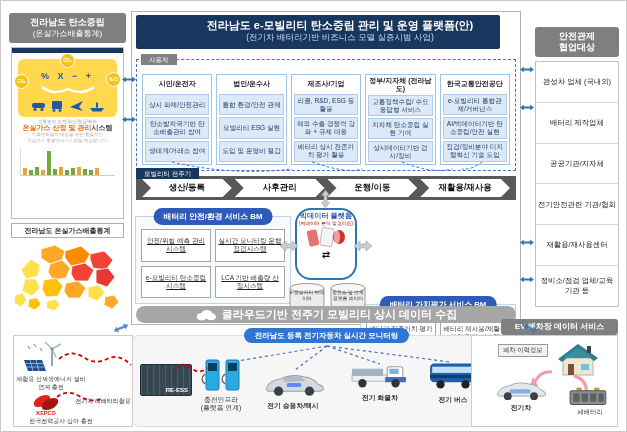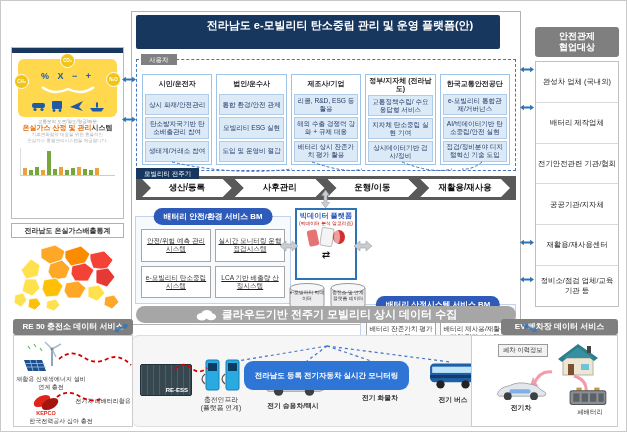--- a/index.html
+++ b/index.html
@@ -93,20 +93,24 @@
 
   .panel-body { background:#fff; border:1px solid #cccccc; }
   .small-lbl { font-size:6px; color:#333; text-align:center; line-height:1.25; }
   .tag-box { border:1px solid #9a9a9a; background:#f2f2f2; font-size:6.3px; color:#333; padding:1px 4px; }
 </style>
 </head>
 <body>
 
 <div class="canvas">
 
+  <div class="abs gray-hdr" style="left:8px; top:12px; width:117px; height:30px;">
+    <span>전라남도 탄소중립</span>
+    <span style="font-weight:normal; font-size:8px;">(온실가스배출통계)</span>
+  </div>
 
   <div class="abs card" style="left:10px; top:46px; width:113px; height:172px;">
     <div class="navybar"></div>
     <div class="yellow-panel">
       <div class="bubble" style="top:-6px; left:42px;">CO₂</div>
       <div class="bubble" style="top:15px; left:-4px;">CH₄</div>
       <div class="bubble" style="top:13px; right:-4px;">N₂O</div>
       <div class="symbols">% X − +</div>
       <svg class="abs" style="left:22px; top:26px;" width="56" height="10" viewBox="0 0 56 10">
         <path d="M2 2 Q14 11 28 4 Q42 11 54 2" stroke="#fff" stroke-width="2.5" fill="none"></path>
@@ -166,20 +170,21 @@
       <path d="M18 58 l8 -1 4 6 -6 6 -7 -3z" fill="#FFC107"></path>
       <path d="M36 60 l9 -2 4 6 -6 6 -8 -3z" fill="#FFE14D"></path>
       <path d="M94 56 l9 -2 5 7 -7 7 -8 -4z" fill="#FFA726"></path>
     </g>
   </svg>
 
   <div class="abs main-box" style="left:130px; top:10px; width:390px; height:314px;">
 
     <div class="abs title-bar" style="left:4px; top:3px; width:364px; height:34px;padding-left:44px;">
       <div class="t1">전라남도 e-모빌리티 탄소중립 관리 및 운영 플랫폼(안)</div>
+      <div class="t2">(전기차 배터리기반 비즈니스 모델 실증시범 사업)</div>
     </div>
 
     <div class="abs users-region" style="left:4px; top:47px; width:380px; height:112px;">
       <div class="abs tag" style="left:4px; top:-6px;">사용자</div>
 
       <div class="ucol">
         <div class="uhdr">시민/운전자</div>
         <div class="ubox">상시 화재/안전관리</div>
         <div class="ubox">탄소발자국기반 탄소배출관리 참여</div>
         <div class="ubox">생태계/거래소 참여</div>
@@ -229,28 +234,28 @@
 
     <div class="abs bm-group" style="left:3px; top:204px; width:156px; height:88px;text-decoration:underline;">
       <div class="bm-pill">배터리 안전/환경 서비스 BM</div>
       <div class="bmbox">안전/위험 예측 관리시스템</div>
       <div class="bmbox">실시간 모니터링 운행점검시스템</div>
       <div class="bmbox">e-모빌리티 탄소중립 시스템</div>
       <div class="bmbox">LCA 기반 배출량 산정시스템</div>
     </div>
 
     <div class="abs bm-group" style="left:228px; top:204px; width:156px; height:88px;">
-      <div class="bm-pill">배터리 산정시스템 서비스 BM</div>
+      <div class="bm-pill">배터리 가치평가 서비스 BM</div>
       <div class="bmbox">배터리 잔존가치 평가 시스템</div>
       <div class="bmbox">배터리 재사용/재활용 가치 평가 시스템</div>
       <div class="bmbox">국가 거버넌스 시스템 (정책수립, 보조금 등)</div>
       <div class="bmbox">차세대 점검/정비/교육 지원 시스템</div>
     </div>
 
-    <div class="abs platform" style="left:163px; top:196px; width:62px; height:72px;">
+    <div class="abs platform" style="left:163px; top:196px; width:62px; height:72px;border-radius:16px;">
       <div class="pt1">빅데이터 플랫폼</div>
       <div class="pt2">(빅데이터 분석 알고리즘)</div>
       <svg width="44" height="24" viewBox="0 0 44 24">
         <rect x="4" y="4" width="10" height="16" rx="2" fill="#E57373" transform="rotate(-12 9 12)"></rect>
         <rect x="17" y="2" width="12" height="18" rx="2" fill="#f4f4f4" stroke="#bbb" transform="rotate(8 23 11)"></rect>
         <ellipse cx="35" cy="11" rx="6" ry="7" fill="#D32F2F"></ellipse>
         <ellipse cx="33" cy="11" rx="3" ry="7" fill="#fff" opacity="0.55"></ellipse>
       </svg>
       <div class="swap">⇄</div>
     </div>
@@ -292,22 +297,22 @@
     </div>
   </div>
 
   <div class="abs gray-hdr" style="left:534px; top:26px; width:84px; height:30px;">
     <span>안전관제</span>
     <span>협업대상</span>
   </div>
   <div class="abs side-list" style="left:534px; top:60px; width:84px; height:246px;">
     <div class="side-item">완성차 업체 (국내외)</div>
     <div class="side-item">배터리 제작업체</div>
+    <div class="side-item">공공기관/지자체</div>
     <div class="side-item">전기안전관련 기관/협회</div>
-    <div class="side-item">공공기관/지자체</div>
     <div class="side-item">재활용/재사용센터</div>
     <div class="side-item">정비소/점검 업체/교육기관 등</div>
   </div>
 
   <div class="abs bottom-zone" style="left:130px; top:334px; width:390px; height:92px;">
     <svg class="abs" style="left:0; top:0;" width="390" height="92" viewBox="0 0 390 92">
       <g stroke="#4472C4" stroke-width="1.2" stroke-dasharray="3 3" fill="none">
         <path d="M195 10 L100 26"></path>
         <path d="M195 10 L163 34"></path>
         <path d="M195 10 L248 28"></path>
@@ -355,23 +360,22 @@
     <svg class="abs" style="left:296px; top:24px;" width="50" height="30" viewBox="0 0 48 28">
       <rect x="2" y="3" width="44" height="18" rx="4" fill="#1f5fa8"></rect>
       <rect x="4" y="6" width="40" height="6" fill="#bfe3f7"></rect>
       <rect x="2" y="14" width="44" height="3" fill="#123c6b"></rect>
       <circle cx="12" cy="23" r="4" fill="#222"></circle>
         <circle cx="36" cy="23" r="4" fill="#222"></circle>
     </svg>
     <div class="abs veh-label" style="left:296px; top:60px; width:50px;">전기 버스</div>
   </div>
 
-  <div class="abs blue-pill ctr" style="left:243px; top:327px; width:165px; height:29px; z-index:5;margin-top:33px;">전라남도 등록 전기자동차 실시간 모니터링</div>
-
-  <div class="abs gray-hdr" style="left:12px; top:318px; width:120px; height:16px; font-size:8px;">RE 50 충전소 데이터 서비스</div>
+  <div class="abs blue-pill ctr" style="left:243px; top:327px; width:165px; height:15px; z-index:5;">전라남도 등록 전기자동차 실시간 모니터링</div>
+
   <div class="abs panel-body" style="left:12px; top:334px; width:120px; height:92px;">
     <svg class="abs" style="left:6px; top:4px;" width="46" height="34" viewBox="0 0 46 34">
       <line x1="32" y1="9" x2="32" y2="26" stroke="#8fa6b5" stroke-width="2"></line>
       <path d="M32 9 L41 4 M32 9 L25 2 M32 9 L36 17" stroke="#a8bcc9" stroke-width="1.5" fill="none"></path>
       <circle cx="32" cy="9" r="1.5" fill="#789"></circle>
       <g>
         <polygon points="4,20 22,20 26,31 8,31" fill="#1f4f8f"></polygon>
         <path d="M5.5 23.5 h19 M7 27 h19 M10 20 l3 11 M16 20 l3 11" stroke="#9cc4e4" stroke-width="0.8"></path>
       </g>
       <path d="M8 6 l2 3 M14 4 l2 3 M20 8 l2 3" stroke="#69b86a" stroke-width="1.2"></path>

